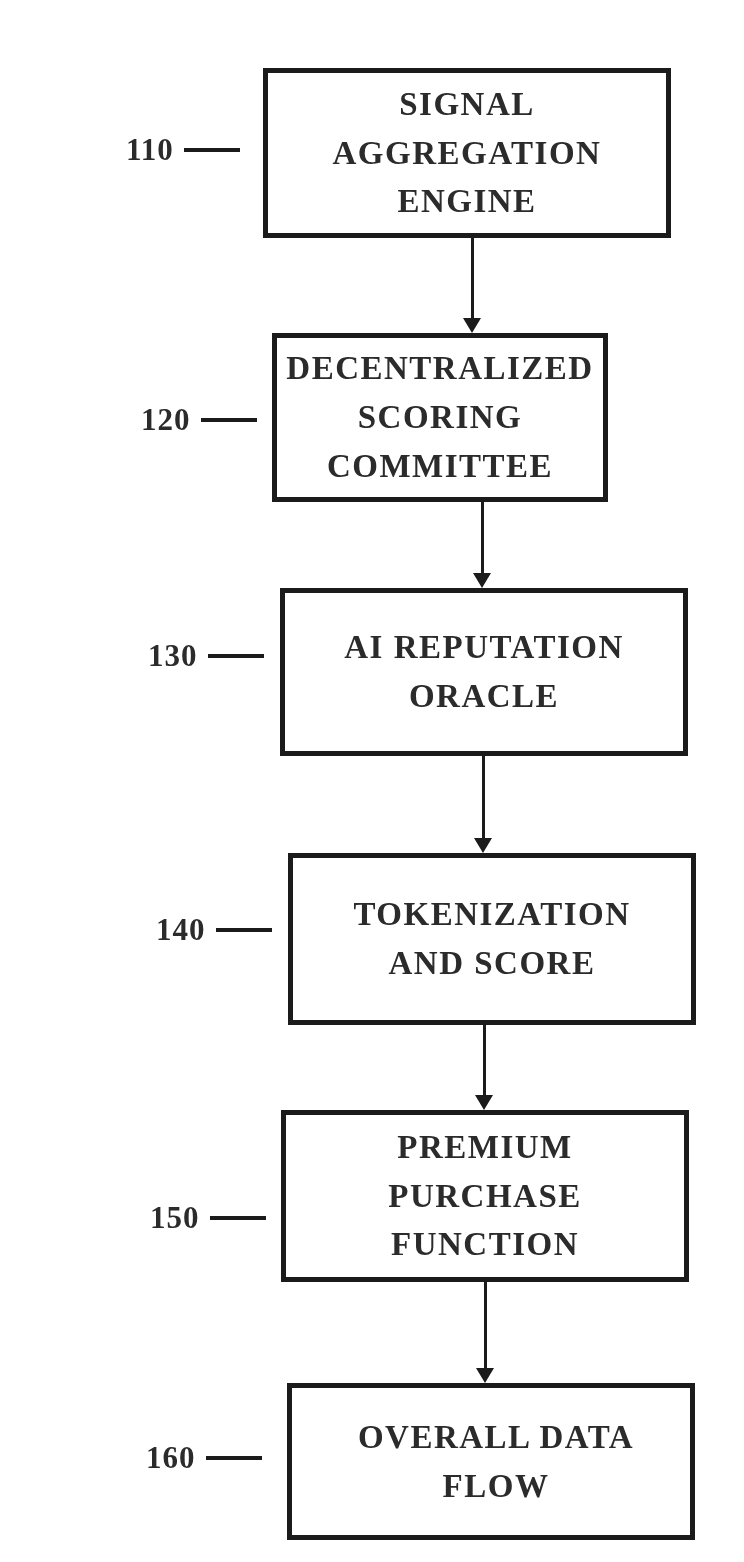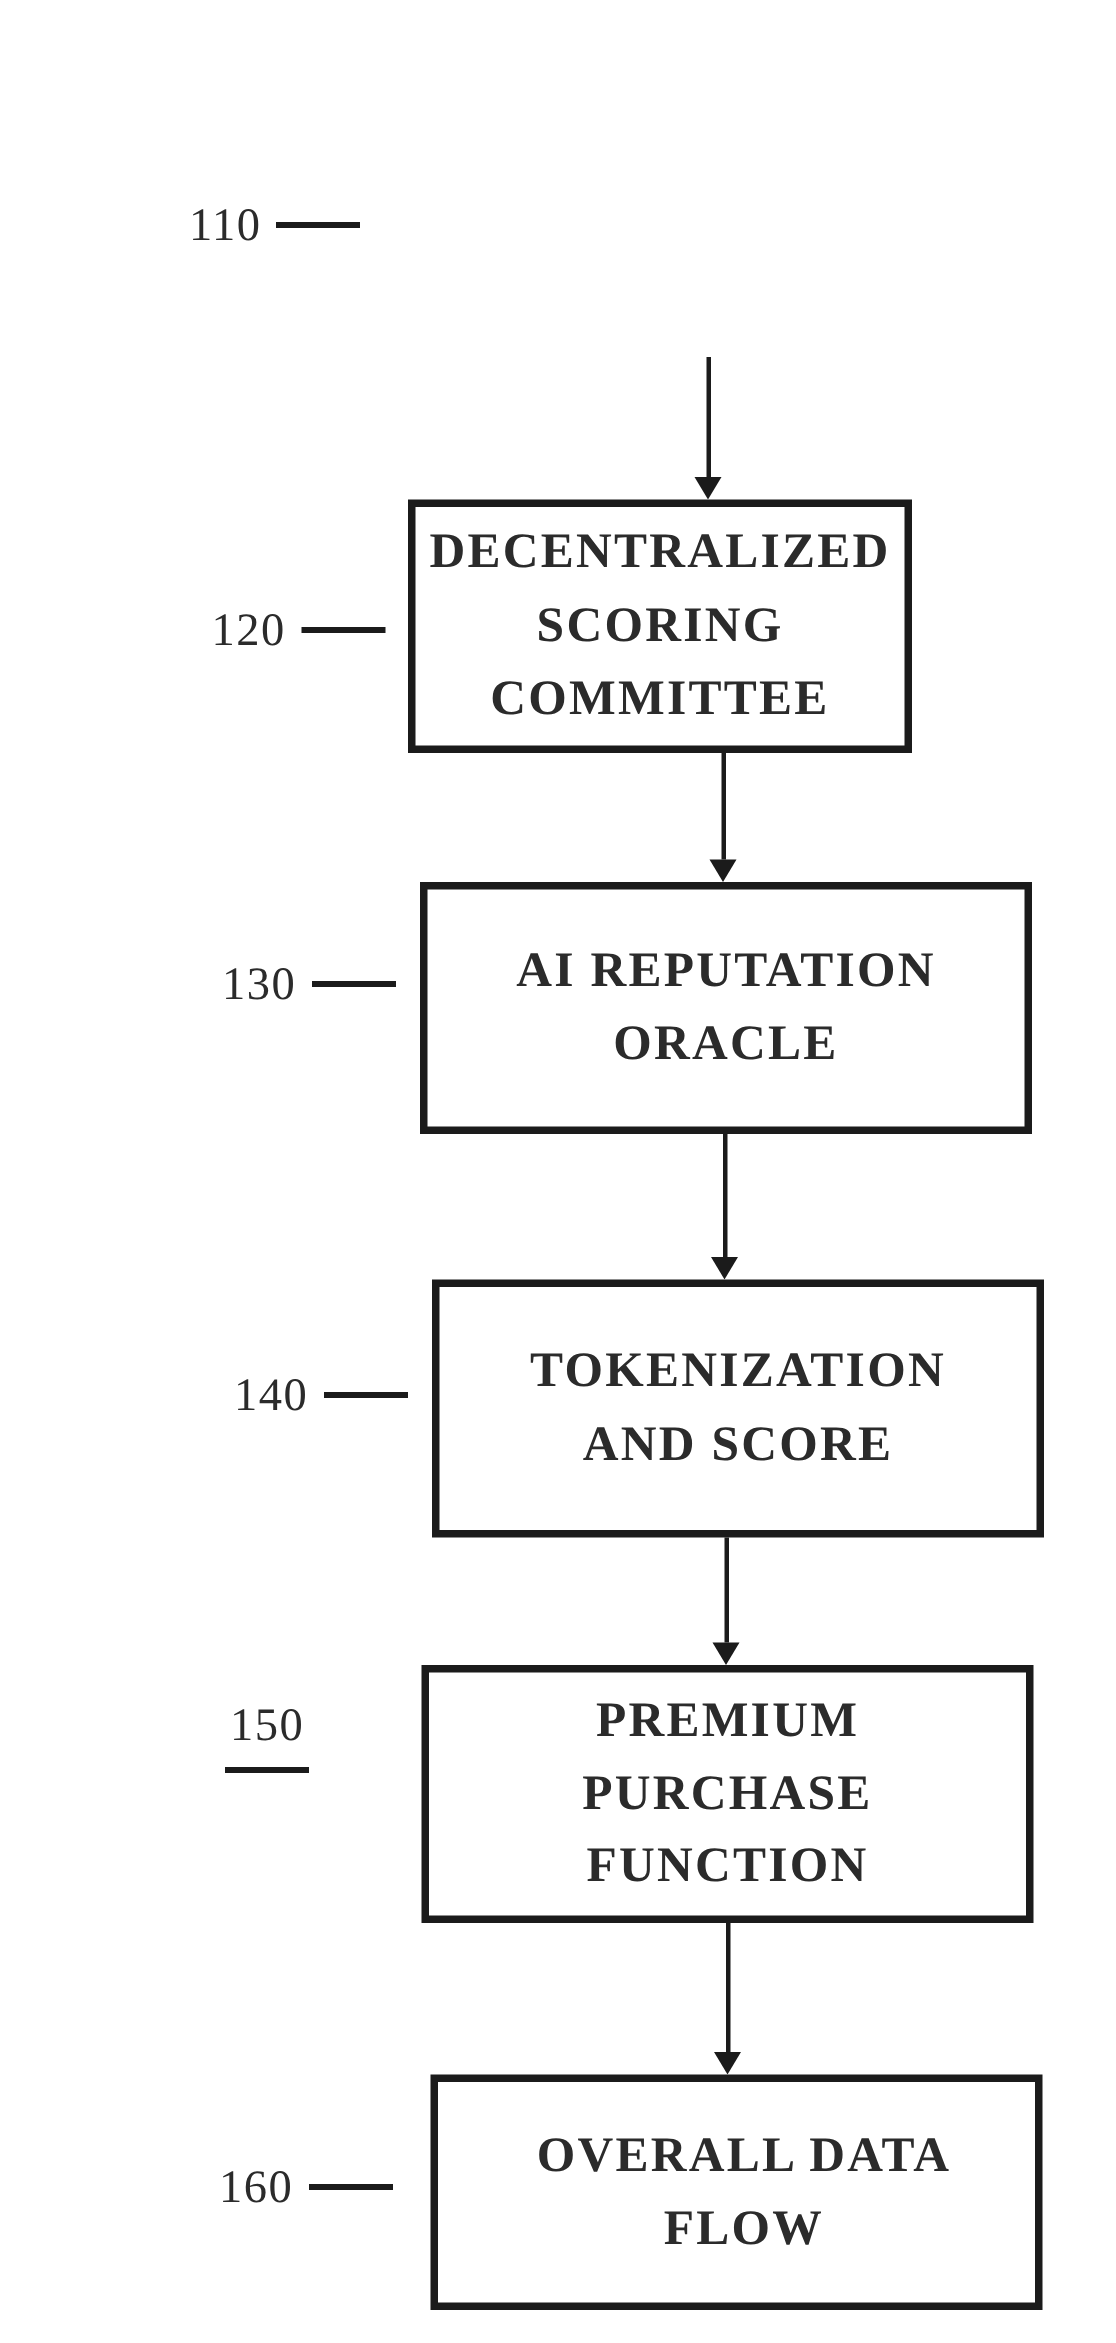--- a/index.html
+++ b/index.html
@@ -36,21 +36,21 @@
     padding: 0 14px;
   }
   
   .ref {
     position: absolute;
     display: flex;
     align-items: center;
     gap: 10px;
   }
   .ref-num {
-    font-weight: normal;
+    font-weight: bold;
     font-size: 31px;
     letter-spacing: 1px;
     color: #2b2b2b;
   }
   .ref-dash {
     display: inline-block;
     width: 56px;
     height: 4px;
     background: #1b1b1b;
   }
@@ -76,20 +76,25 @@
   }
 </style>
 </head>
 <body>
 
 <div class="figure-canvas">
 
   <div class="ref" style="left:126px; top:132px;">
     <span class="ref-num">110</span>
     <span class="ref-dash"></span>
+  </div>
+  <div class="node" style="left:263px; top:68px; width:408px; height:170px;">
+    <div class="node-label">SIGNAL
+AGGREGATION
+ENGINE</div>
   </div>
   <div class="arrow" style="left:463px; top:238px; height:95px;">
     <span class="arrow-line"></span>
     <span class="arrow-head"></span>
   </div>
 
   <div class="ref" style="left:141px; top:402px;">
     <span class="ref-num">120</span>
     <span class="ref-dash"></span>
   </div>
@@ -122,21 +127,21 @@
   </div>
   <div class="node" style="left:288px; top:853px; width:408px; height:172px;">
     <div class="node-label">TOKENIZATION
 AND SCORE</div>
   </div>
   <div class="arrow" style="left:475px; top:1025px; height:85px;">
     <span class="arrow-line"></span>
     <span class="arrow-head"></span>
   </div>
 
-  <div class="ref" style="left:150px; top:1132px;flex-direction:column;">
+  <div class="ref" style="left:150px; top:1200px;">
     <span class="ref-num">150</span>
     <span class="ref-dash"></span>
   </div>
   <div class="node" style="left:281px; top:1110px; width:408px; height:172px;">
     <div class="node-label">PREMIUM
 PURCHASE
 FUNCTION</div>
   </div>
   <div class="arrow" style="left:476px; top:1282px; height:101px;">
     <span class="arrow-line"></span>

